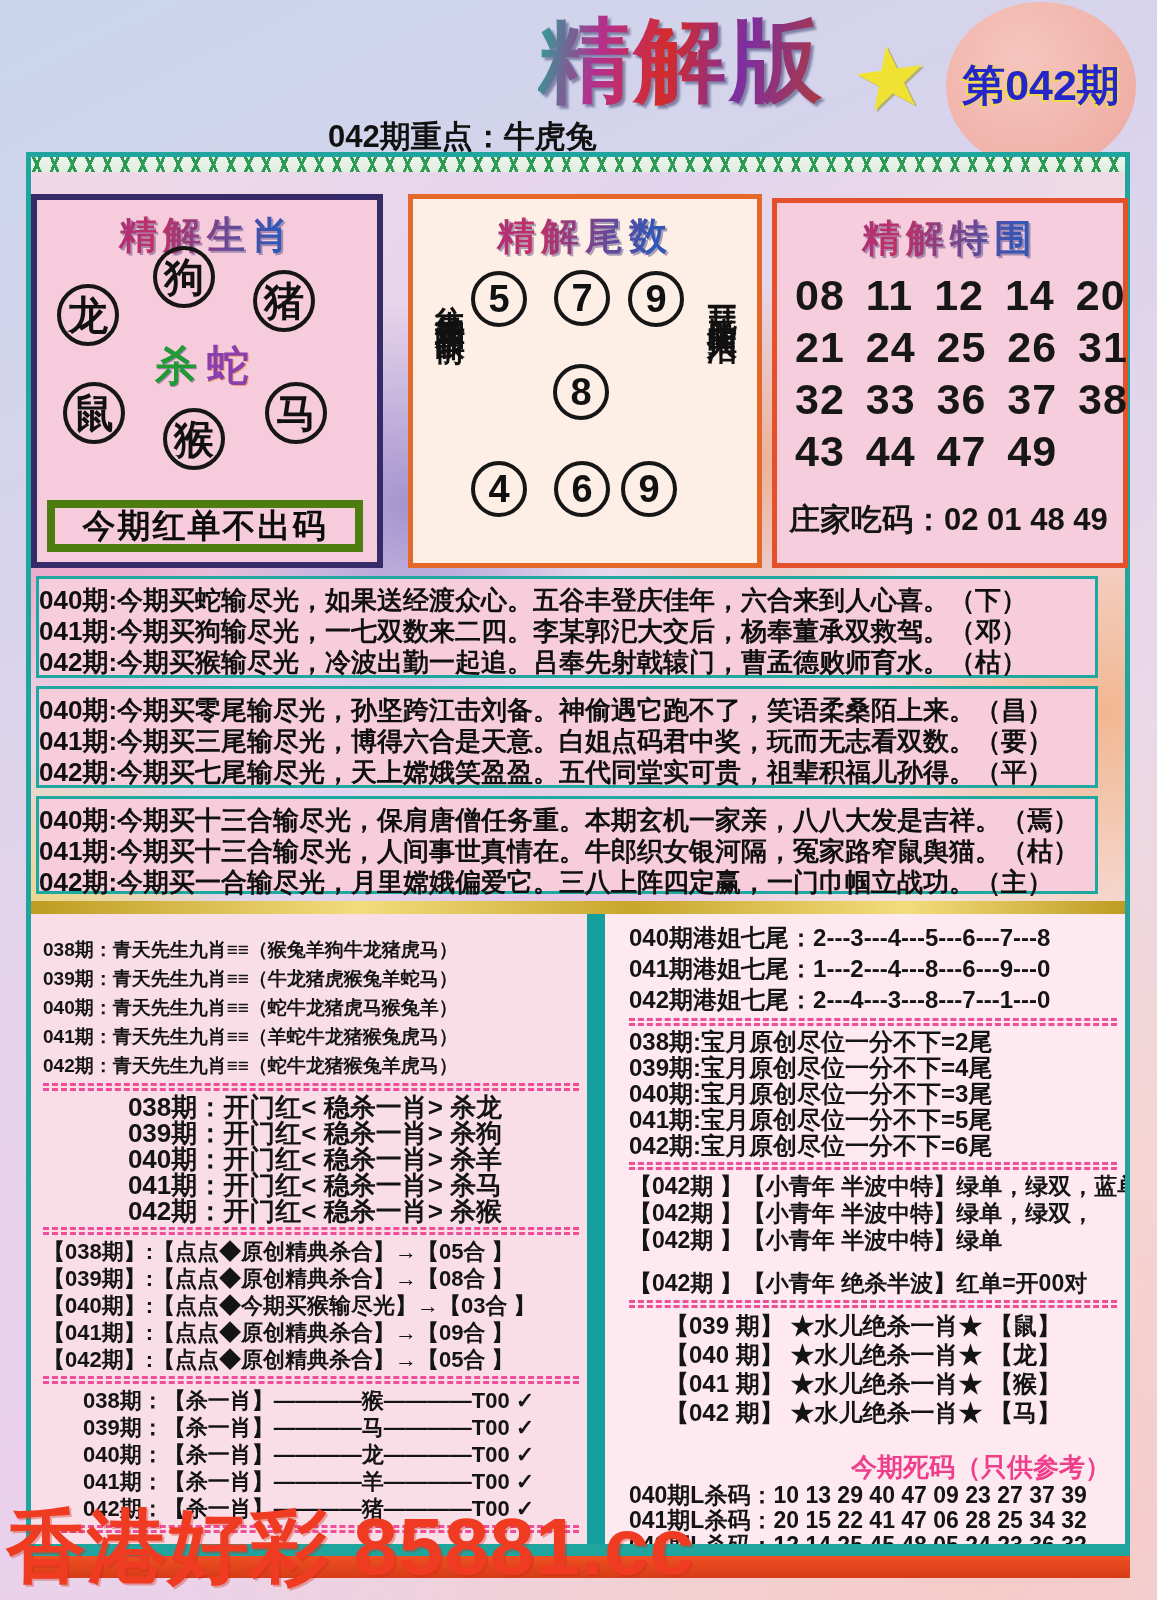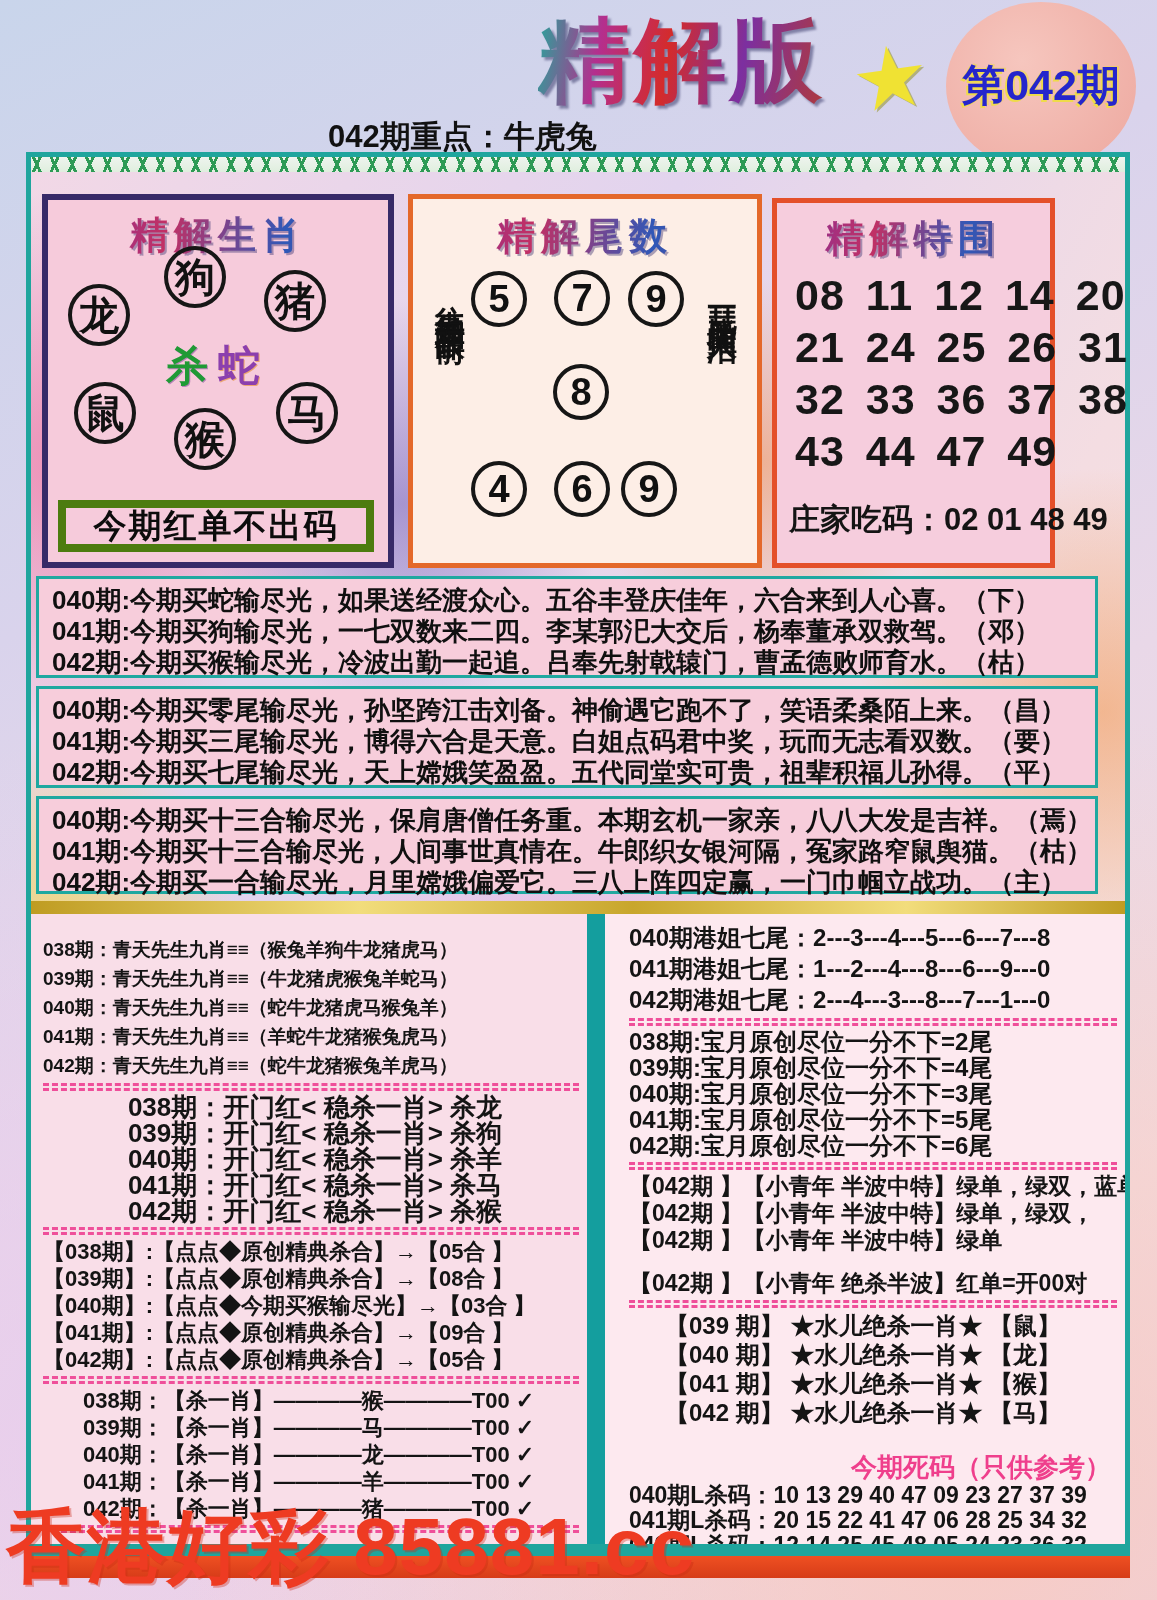--- a/index.html
+++ b/index.html
@@ -52,21 +52,21 @@
       linear-gradient(#eef4ee,#dfeede);
   }
   .panel-title{
     text-align:center; font-size:38px; font-weight:bold; letter-spacing:6px;
     background:linear-gradient(95deg,#7b2fa2 0%,#c23064 35%,#2f58b8 70%,#8a2f5e 100%);
     -webkit-background-clip:text; background-clip:text; color:transparent;
     filter:drop-shadow(2px 2px 0 rgba(70,60,120,.45));
     white-space:nowrap;
   }
   
-  .box-zodiac{ position:absolute; left:11px; top:37px; width:352px; height:374px;
+  .box-zodiac{ position:absolute; left:0; top:37px; width:352px; height:374px;
     border:6px solid #372a68; background:#f6cbdb; }
   .box-zodiac .panel-title{ margin-top:10px; }
   .zcircle{ position:absolute; width:62px; height:62px; border:4px solid #161616; border-radius:50%;
     display:flex; align-items:center; justify-content:center; font-size:40px; font-weight:bold; color:#111; }
   .kill-pair{ position:absolute; left:0; width:100%; text-align:center; font-size:42px; font-weight:bold; letter-spacing:10px;}
   .kill-1{ color:#1f9a35; text-shadow:1px 1px 0 rgba(120,60,150,.5); }
   .kill-2{ color:#8b3fae; text-shadow:1px 1px 0 rgba(230,140,40,.6); }
   .zodiac-footer{ position:absolute; left:10px; top:300px; width:316px; height:52px;
     border:8px solid #4d7c0f; display:flex; align-items:center; justify-content:center;
     font-size:33px; font-weight:bold; color:#0c0c0c; letter-spacing:2px; white-space:nowrap;}
@@ -74,31 +74,31 @@
   .box-tail{ position:absolute; left:377px; top:37px; width:354px; height:374px;
     border:5px solid #e4682a; background:#fdeee6; }
   .box-tail .panel-title{ margin-top:12px; }
   .vtext{ position:absolute; writing-mode:vertical-rl; text-orientation:upright;
     font-size:30px; font-weight:bold; color:#111; letter-spacing:5px; }
   .dcircle{ position:absolute; width:56px; height:56px; border:4px solid #161616; border-radius:50%;
     display:flex; align-items:center; justify-content:center; font-size:38px; font-weight:bold; color:#111; }
   .tail-footer{ position:absolute; left:0; top:327px; width:100%; text-align:center;
     font-size:31px; font-weight:bold; color:#111; letter-spacing:1px; }
   
-  .box-special{ position:absolute; left:741px; top:41px; width:283px; height:370px;
+  .box-special{ position:absolute; left:741px; top:41px; width:356px; height:370px;
     border:5px solid #e4502a; background:#f6cddd; }
   .box-special .panel-title{ margin-top:10px; }
   .num-rows{ position:absolute; left:18px; top:66px; width:286px; }
   .num-row{ font-size:43px; font-weight:bold; color:#171717; line-height:52px;
     word-spacing:8px; letter-spacing:1px; white-space:nowrap; }
   .special-footer{ position:absolute; left:12px; top:296px; font-size:31px; font-weight:bold;
     color:#141414; white-space:nowrap; }
   
   .verse{ position:absolute; left:5px; width:1062px; height:102px;
-    border:3px solid #1fa8a0; background:#f7cddb; padding:6px 13px; }
+    border:3px solid #1fa8a0; background:#f7cddb; padding:6px 0; }
   .verse div{ font-size:26px; font-weight:bold; color:#101010; line-height:31px; white-space:nowrap; }
   .gold-band{ position:absolute; left:0; top:744px; width:100%; height:13px;
     background:linear-gradient(90deg,#bf9c22,#f2dd7c 30%,#c8a62c 55%,#f2dd7c 80%,#bf9c22); }
   
   .bottom{ position:absolute; left:0; top:757px; width:1094px; height:630px; background:#f9dee8; overflow:hidden;}
   .col-divider{ position:absolute; left:556px; top:0; width:18px; height:100%; background:#149e9e; }
   .col-left{ position:absolute; left:0; top:13px; width:556px; height:100%; padding:8px 0 0 12px; overflow:hidden;}
   .col-right{ position:absolute; left:574px; top:0; width:520px; height:100%; background:#fde9ef;
     padding:8px 0 0 24px; overflow:hidden;}
   .lineA{ font-size:19px; font-weight:bold; color:#141414; line-height:29px; white-space:nowrap;}

